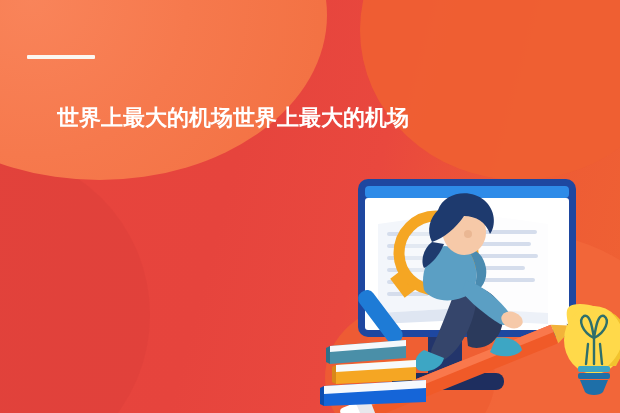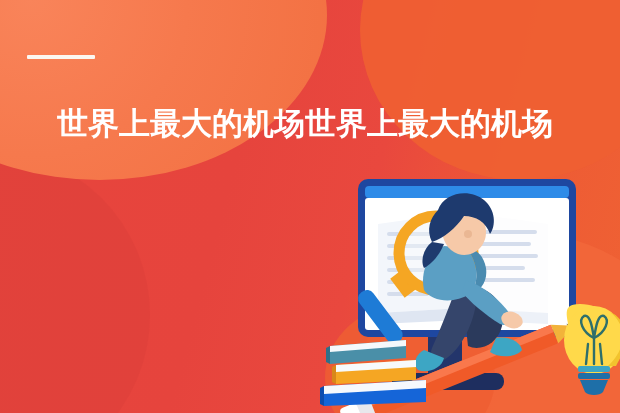--- a/index.html
+++ b/index.html
@@ -42,21 +42,21 @@
     border-radius:50%;
     background:#EE5E33;opacity:.85;
   }
   
   .accent-rule{
     position:absolute;left:27px;top:55px;width:68px;height:4px;
     background:#FBF7F1;border-radius:1px;
   }
   .headline{
     position:absolute;left:57px;top:106px;width:530px;
-    color:#FFFFFF;font-size:31px;font-weight:bold;line-height:1.1;
+    color:#FFFFFF;font-size:22px;font-weight:bold;line-height:1.1;
     letter-spacing:0px;white-space:nowrap;
     font-family:"DejaVu Sans","Liberation Sans",sans-serif;
   }
   
   .illo{position:absolute;left:320px;top:168px;width:300px;height:245px;}
   .illo svg{display:block;width:300px;height:245px;}
 </style>
 </head>
 <body>
 

